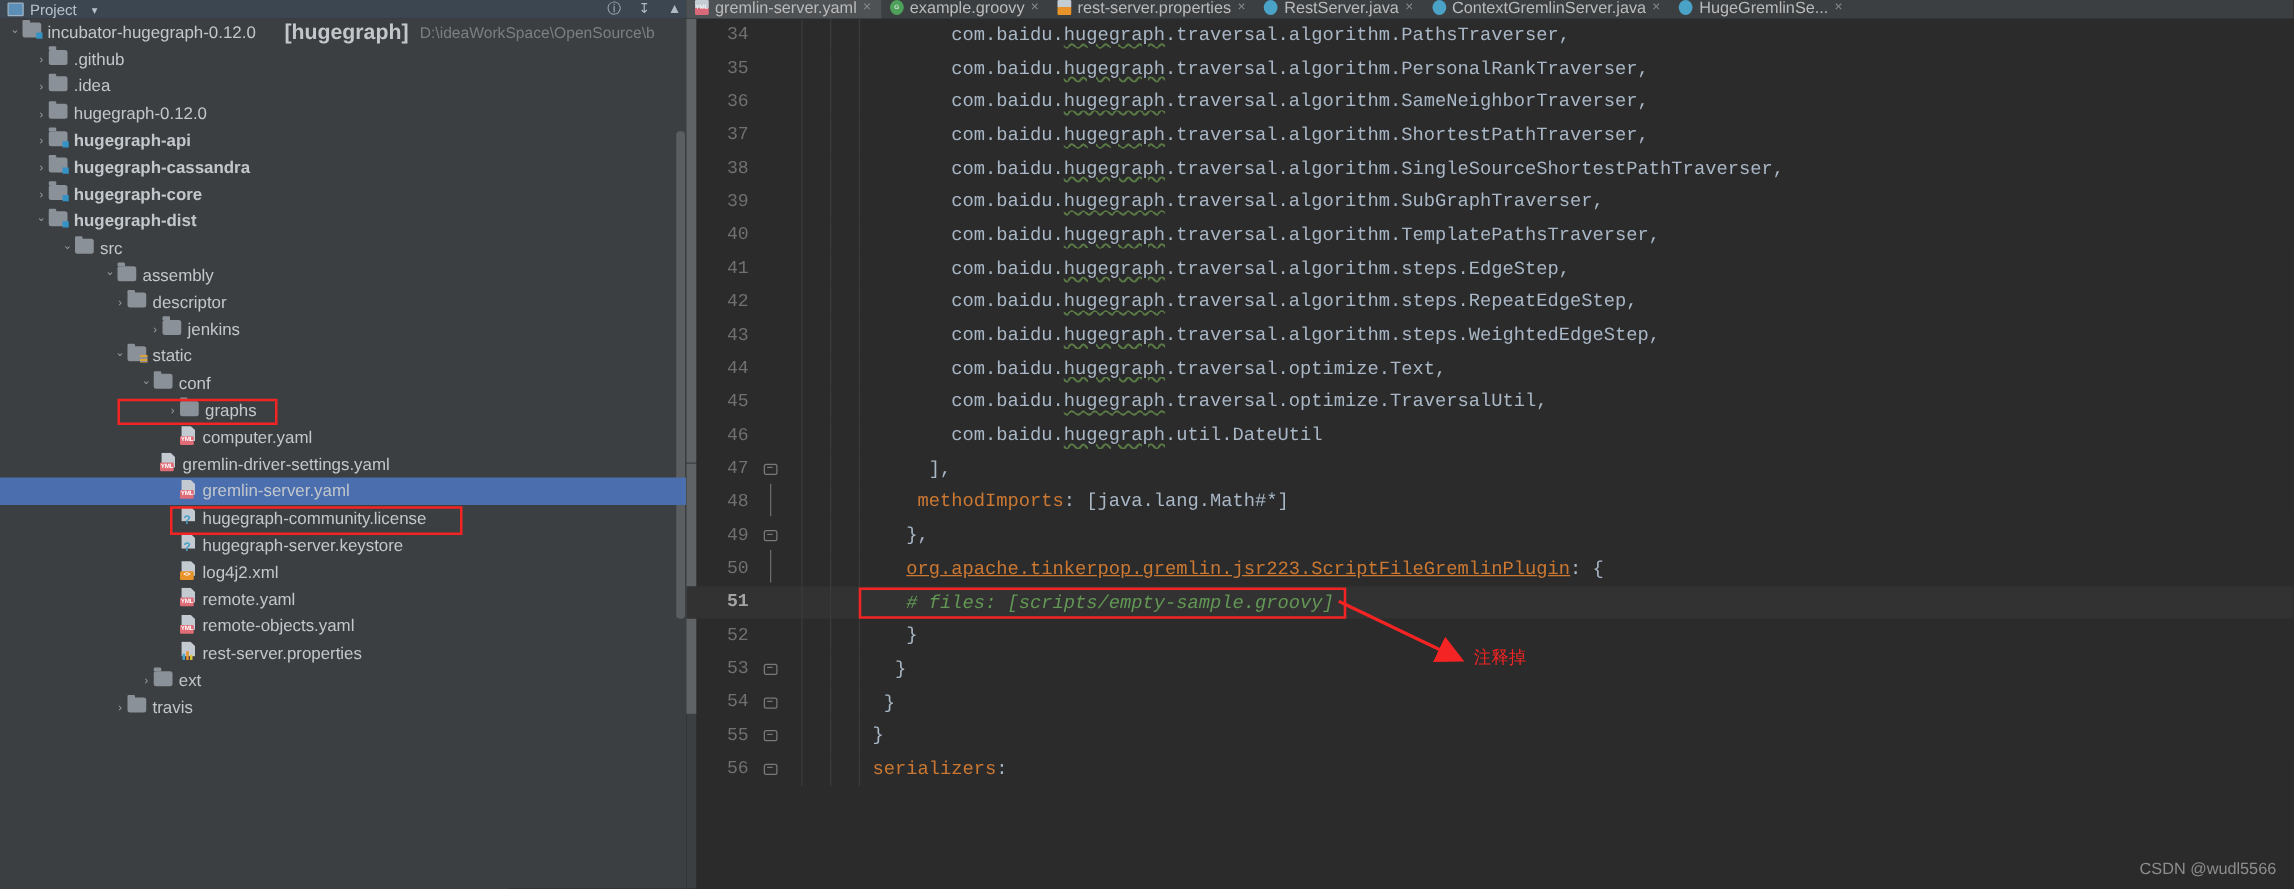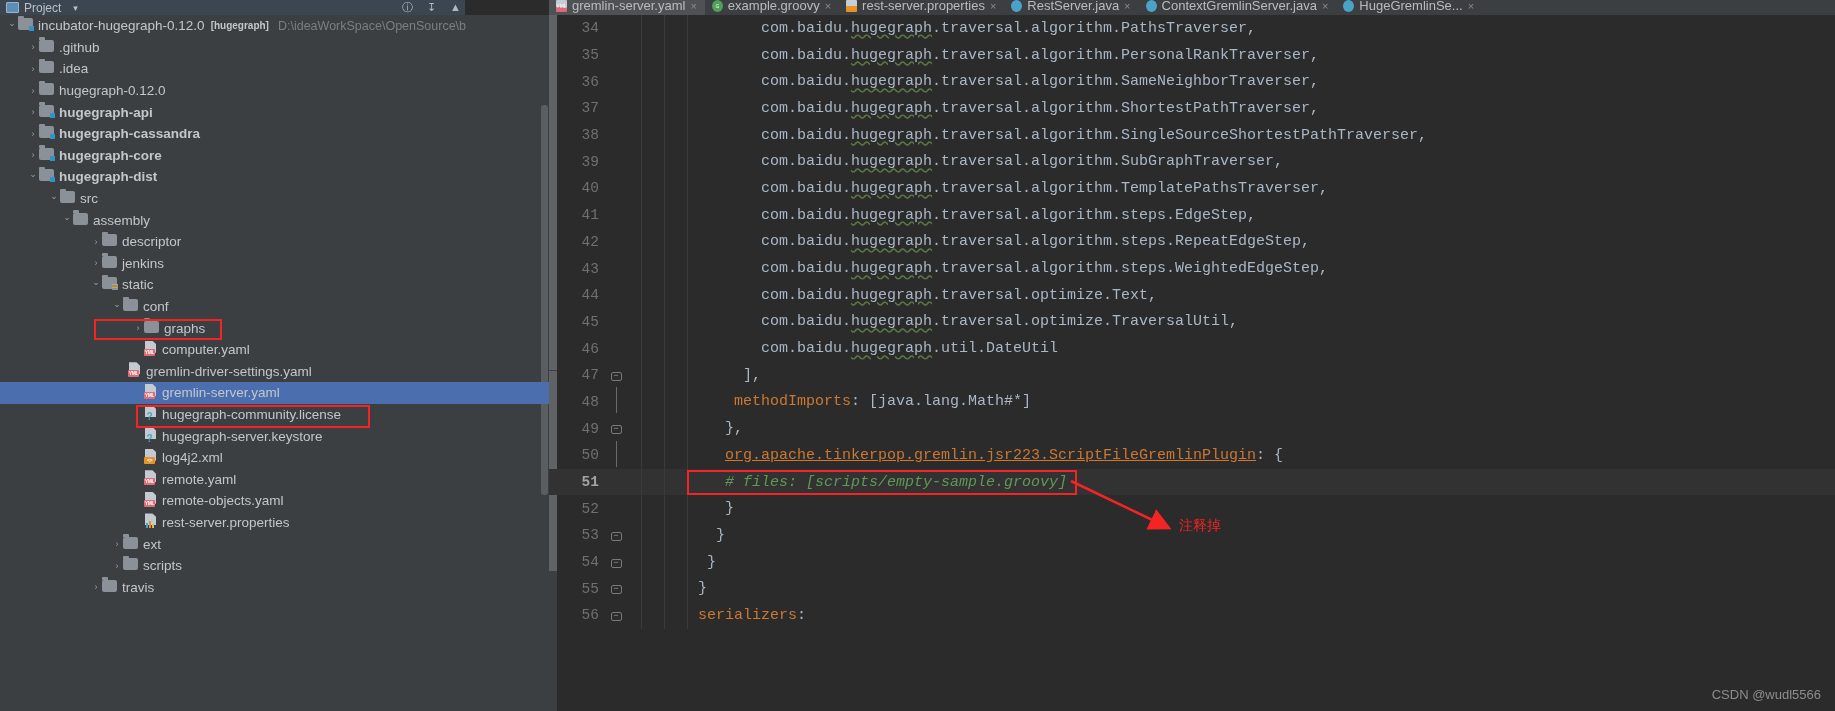--- a/index.html
+++ b/index.html
@@ -7,21 +7,21 @@
     width: 1835px; height: 711px;
     background: #2b2b2b;
     font-family: "Liberation Sans", sans-serif;
     overflow: hidden;
   }
   #app { position: relative; width: 1835px; height: 711px; }
 
   
   .topbar { position: absolute; left: 0; top: 0; width: 1835px; height: 15px; }
   .tw-header {
-    position: absolute; left: 0; top: 0; width: 465px; height: 15px;
+    position: absolute; left: 0; top: 0; width: 549px; height: 15px;
     background: #3c4650; display: flex; align-items: center; padding-left: 6px;
     overflow: hidden;
   }
   .tw-title { color: #b9c2cb; font-size: 12px; margin-left: 5px; white-space: nowrap; }
   .tw-caret { color: #b9c2cb; font-size: 9px; margin-left: 12px; }
   .tw-icons { position: absolute; right: 4px; top: 0; height: 15px; display: flex; align-items: center; gap: 14px; }
   .tw-icons span { color: #b0bac4; font-size: 11px; line-height: 1; }
 
   .tabs {
     position: absolute; left: 549px; top: 0; right: 0; height: 15px;
@@ -165,21 +165,21 @@
         </div>
       </div>
   </div>
 
   <div class="tree" id="treepanel">
     <div class="tree-scroll"></div>
   <div class="row" style="padding-left: 6px;">
         <span class="arrow open"></span>
         <span class="ic"><span class="folder module"></span></span>
         <span class="lbl">incubator-hugegraph-0.12.0</span>
-        <span class="lbl bold" style="margin-left: 6px; font-size: 10px;">[hugegraph]</span>
+        <span class="lbl bold" style="margin-left: 23px; font-size: 17px;">[hugegraph]</span>
         <span class="path">D:\ideaWorkSpace\OpenSource\b</span>
       </div>
       <div class="row" style="padding-left: 27px;">
         <span class="arrow closed"></span>
         <span class="ic"><span class="folder"></span></span>
         <span class="lbl">.github</span>
       </div>
       <div class="row" style="padding-left: 27px;">
         <span class="arrow closed"></span>
         <span class="ic"><span class="folder"></span></span>
@@ -208,31 +208,31 @@
       <div class="row" style="padding-left: 27px;">
         <span class="arrow open"></span>
         <span class="ic"><span class="folder module"></span></span>
         <span class="lbl bold">hugegraph-dist</span>
       </div>
       <div class="row" style="padding-left: 48px;">
         <span class="arrow open"></span>
         <span class="ic"><span class="folder"></span></span>
         <span class="lbl">src</span>
       </div>
-      <div class="row" style="padding-left: 61px;">
+      <div class="row" style="padding-left: 82px;">
         <span class="arrow open"></span>
         <span class="ic"><span class="folder"></span></span>
         <span class="lbl">assembly</span>
       </div>
       <div class="row" style="padding-left: 90px;">
         <span class="arrow closed"></span>
         <span class="ic"><span class="folder"></span></span>
         <span class="lbl">descriptor</span>
       </div>
-      <div class="row" style="padding-left: 90px;">
+      <div class="row" style="padding-left: 118px;">
         <span class="arrow closed"></span>
         <span class="ic"><span class="folder"></span></span>
         <span class="lbl">jenkins</span>
       </div>
       <div class="row" style="padding-left: 90px;">
         <span class="arrow open"></span>
         <span class="ic"><span class="folder src"></span></span>
         <span class="lbl">static</span>
       </div>
       <div class="row" style="padding-left: 111px;">
@@ -291,25 +291,20 @@
               <i></i>
               <i></i>
               <i></i>
             </span></span></span>
         <span class="lbl">rest-server.properties</span>
       </div>
       <div class="row" style="padding-left: 111px;">
         <span class="arrow closed"></span>
         <span class="ic"><span class="folder"></span></span>
         <span class="lbl">ext</span>
-      </div>
-      <div class="row" style="padding-left: 111px;">
-        <span class="arrow closed"></span>
-        <span class="ic"><span class="folder"></span></span>
-        <span class="lbl">scripts</span>
       </div>
       <div class="row" style="padding-left: 90px;">
         <span class="arrow closed"></span>
         <span class="ic"><span class="folder"></span></span>
         <span class="lbl">travis</span>
       </div>
       <div class="redbox" style="border-color: rgb(244, 36, 36); left: 94px; width: 128px; top: 303.9px; height: 21px;"></div>
       <div class="redbox" style="border-color: rgb(244, 36, 36); left: 136px; width: 234px; top: 389.8px; height: 23px;"></div>
     </div>
 

